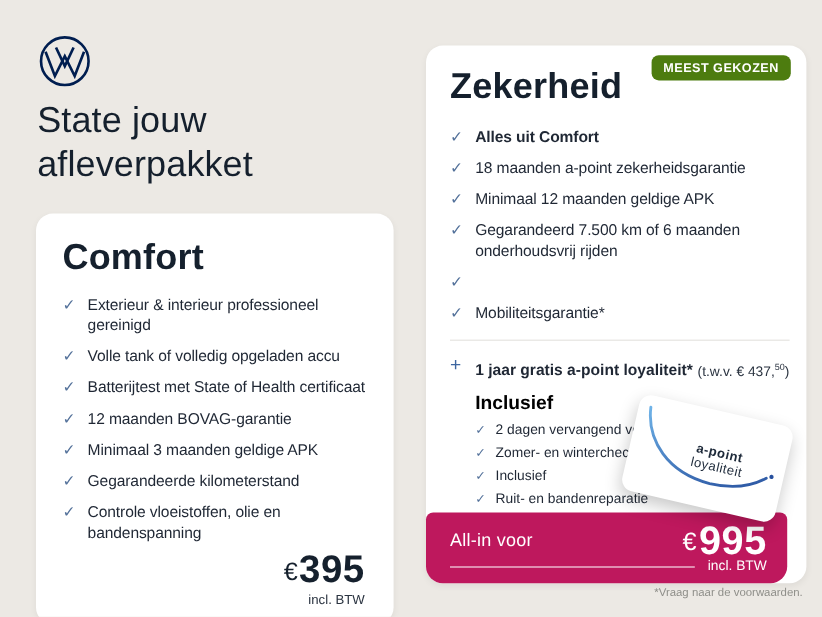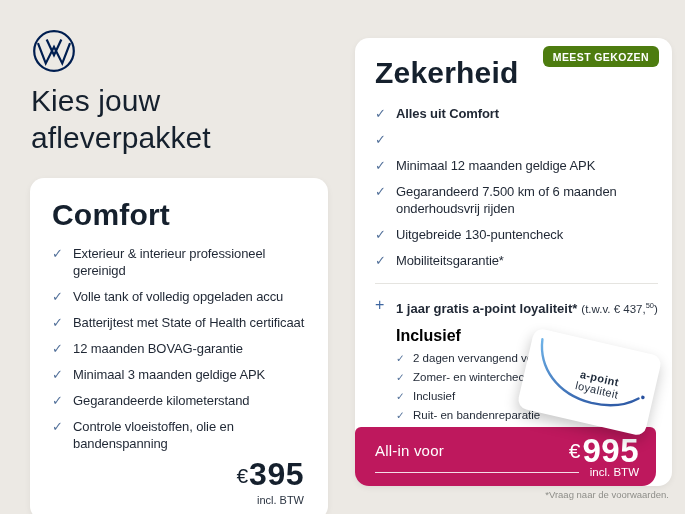--- a/index.html
+++ b/index.html
@@ -88,21 +88,21 @@
 
 <div class="vw-logo">
   <svg width="44" height="44" viewBox="0 0 48 48" fill="none" stroke="#001E50" stroke-width="2.4" stroke-linejoin="miter">
     <circle cx="24" cy="24" r="21.6"></circle>
     <path d="M16 11.5 L24 28.5 L32 11.5"></path>
     <path d="M6.5 15.5 L15 37.5 L24 19.5 L33 37.5 L41.5 15.5"></path>
   </svg>
 </div>
 
 <h1 class="page-title">
-  <span>Kies jouw</span><br>
+  <span>State jouw</span><br>
   <span>afleverpakket</span>
 </h1>
 
 <section class="card card-comfort">
   <h2 class="card-title">Comfort</h2>
   <ul class="checklist">
     <li>
         <span class="check">✓</span>
         <span>Exterieur &amp; interieur professioneel gereinigd</span>
       </li>
@@ -140,32 +140,32 @@
 <section class="card card-zekerheid">
   <div class="badge">MEEST GEKOZEN</div>
   <h2 class="card-title">Zekerheid</h2>
   <ul class="checklist">
     <li class="b">
         <span class="check">✓</span>
         <span>Alles uit Comfort</span>
       </li>
     <li>
         <span class="check">✓</span>
+        <span>18 maanden a-point zekerheidsgarantie</span>
       </li>
     <li>
         <span class="check">✓</span>
         <span>Minimaal 12 maanden geldige APK</span>
       </li>
     <li>
         <span class="check">✓</span>
         <span>Gegarandeerd 7.500 km of 6 maanden onderhoudsvrij rijden</span>
       </li>
     <li>
         <span class="check">✓</span>
-        <span>Uitgebreide 130-puntencheck</span>
       </li>
     <li>
         <span class="check">✓</span>
         <span>Mobiliteitsgarantie*</span>
       </li>
   </ul>
   <hr class="divider">
   <div class="loyalty-head">
     <span class="plus">+</span>
     <span><span class="loyalty-title">1 jaar gratis a-point loyaliteit*</span><span class="tw"><span>(t.w.v. € 437,</span><sup>50</sup><span>)</span></span></span>

